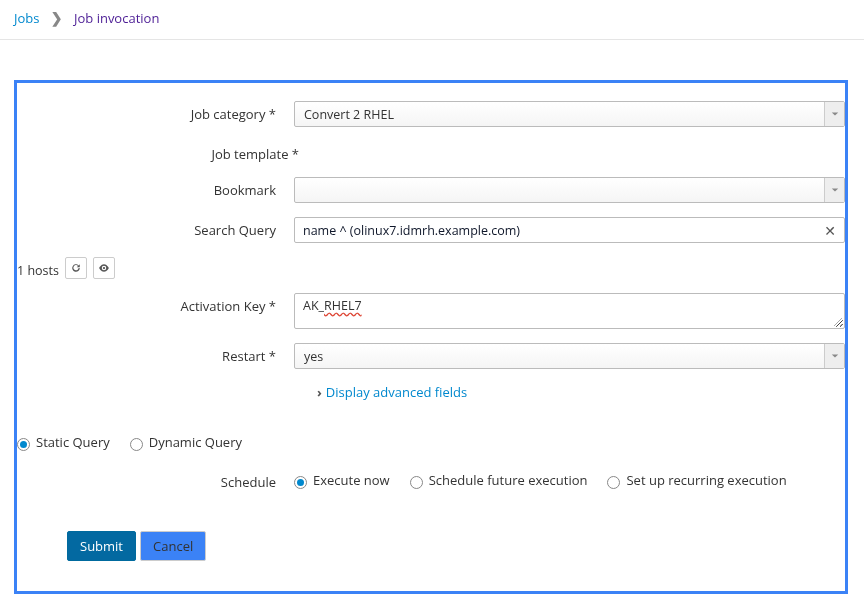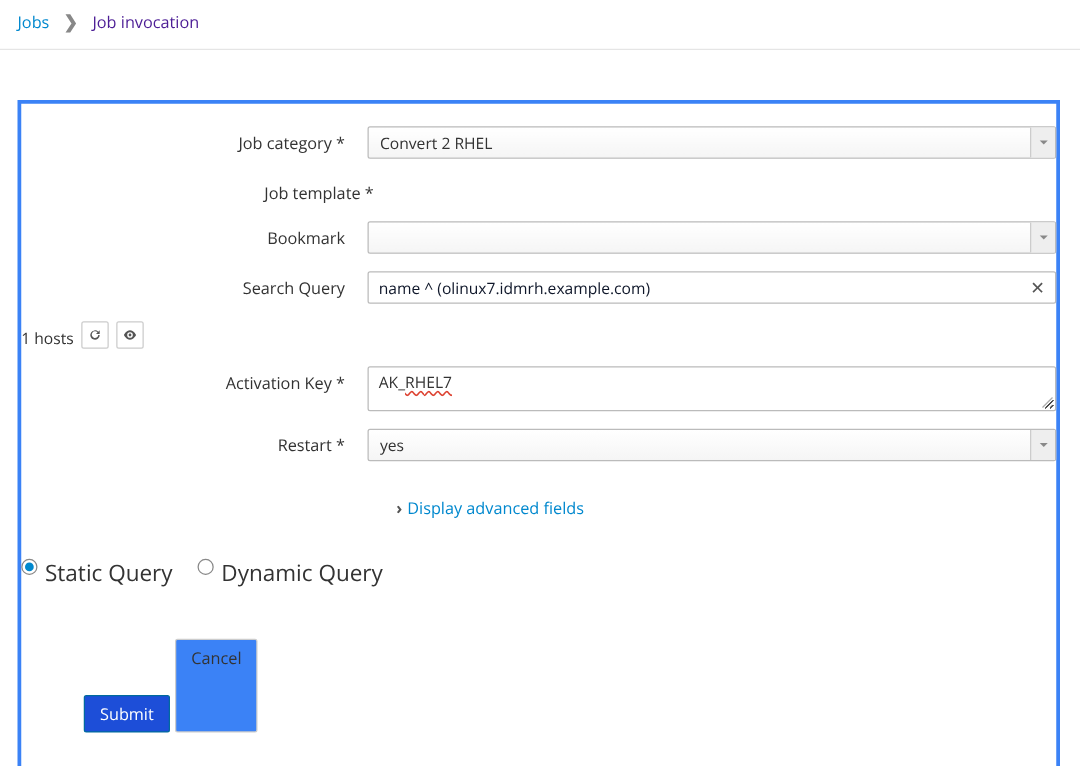--- a/index.html
+++ b/index.html
@@ -103,47 +103,47 @@
   .resolves-row {
     display:flex; align-items:flex-end; gap:6px;
   }
   .resolves-text { font-size: 12.5px; }
   .icon-btn {
     width: 22px; height: 22px; border:1px solid #ccc; border-radius:2px;
     background:#fff; display:flex; align-items:center; justify-content:center;
     cursor:pointer;
   }
   .icon-btn svg { width:12px; height:12px; fill:#555;}
-  .advanced-row { padding-left: 300px; margin:28px 0 30px;}
+  .advanced-row { padding-left: 300px; margin:14px 0 30px;}
   .advanced-toggle {
     color:#0088ce; font-size:13px; cursor:pointer;
   }
   .advanced-toggle .chev { color:#555; margin-right:4px; font-weight:bold;}
   .radio-group {
     display:flex; align-items:center; gap:20px; padding-top:2px;
   }
-  .radio-opt { display:flex; align-items:flex-start; gap:6px; font-size:18px; }
+  .radio-opt { display:flex; align-items:flex-end; gap:6px; font-size:13px; }
   .radio {
     width:13px; height:13px; border:1px solid #888; border-radius:50%;
     display:inline-flex; align-items:center; justify-content:center; background:#fff;
   }
   .radio.checked::after {
     content:""; width:7px; height:7px; border-radius:50%; background:#0088ce;
   }
   .info-icon {
     display:inline-flex; vertical-align:middle; margin-left:4px;
   }
   .info-icon svg { width:14px; height:14px; stroke:#0088ce; fill:none;}
   .spellwave { text-decoration: underline wavy #d43; text-underline-offset:2px;}
   .btn-row { padding-left: 50px; margin-top:40px; display:flex; gap:4px;}
   .btn {
     padding: 5px 12px; font-size:13px; border-radius:2px; cursor:pointer;
   }
   .btn-primary {
-    background:#1d4ed8; color:#fff; border:1px solid #006a9e;margin-top:45px;
+    background:#0369a1; color:#fff; border:1px solid #006a9e;
   }
   .btn-default {
     background:#3b82f6; color:#333; border:1px solid #ccc;
   }
 </style>
 </head>
 <body>
 
 <div class="breadcrumb">
   <a href="#">Jobs</a>
@@ -253,19 +253,38 @@
           <span>Static Query</span>
         </label>
         <label class="radio-opt">
           <span class="radio"></span>
           <span>Dynamic Query</span>
         </label>
       </div>
     </div>
   </div>
 
+  <div class="form-row radio-row">
+    <div class="form-label">Schedule</div>
+    <div class="form-control-wrap">
+      <div class="radio-group">
+        <label class="radio-opt">
+          <span class="radio checked"></span>
+          <span>Execute now</span>
+        </label>
+        <label class="radio-opt">
+          <span class="radio"></span>
+          <span>Schedule future execution</span>
+        </label>
+        <label class="radio-opt">
+          <span class="radio"></span>
+          <span>Set up recurring execution</span>
+        </label>
+      </div>
+    </div>
+  </div>
 
   <div class="btn-row">
     <div class="btn btn-primary">Submit</div>
     <div class="btn btn-default">Cancel</div>
   </div>
 
 </div>
 
 </body></html>

